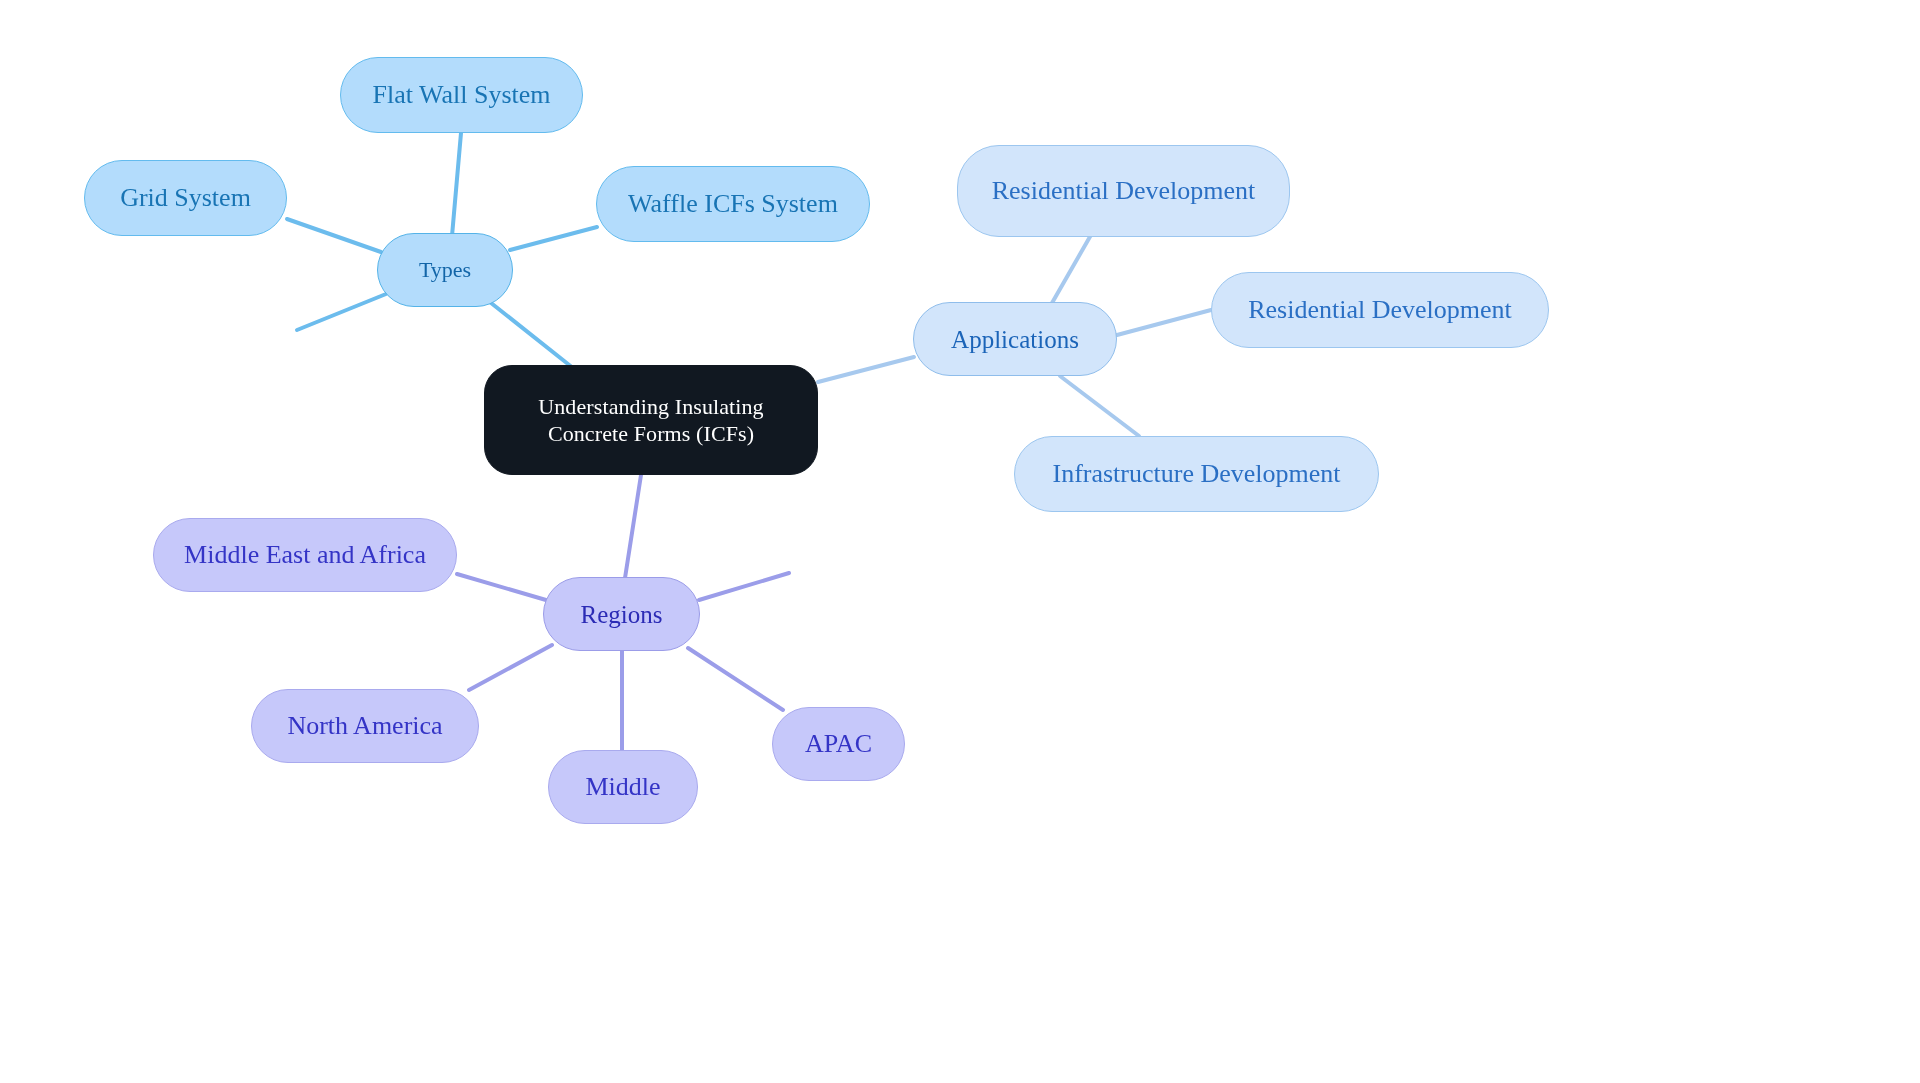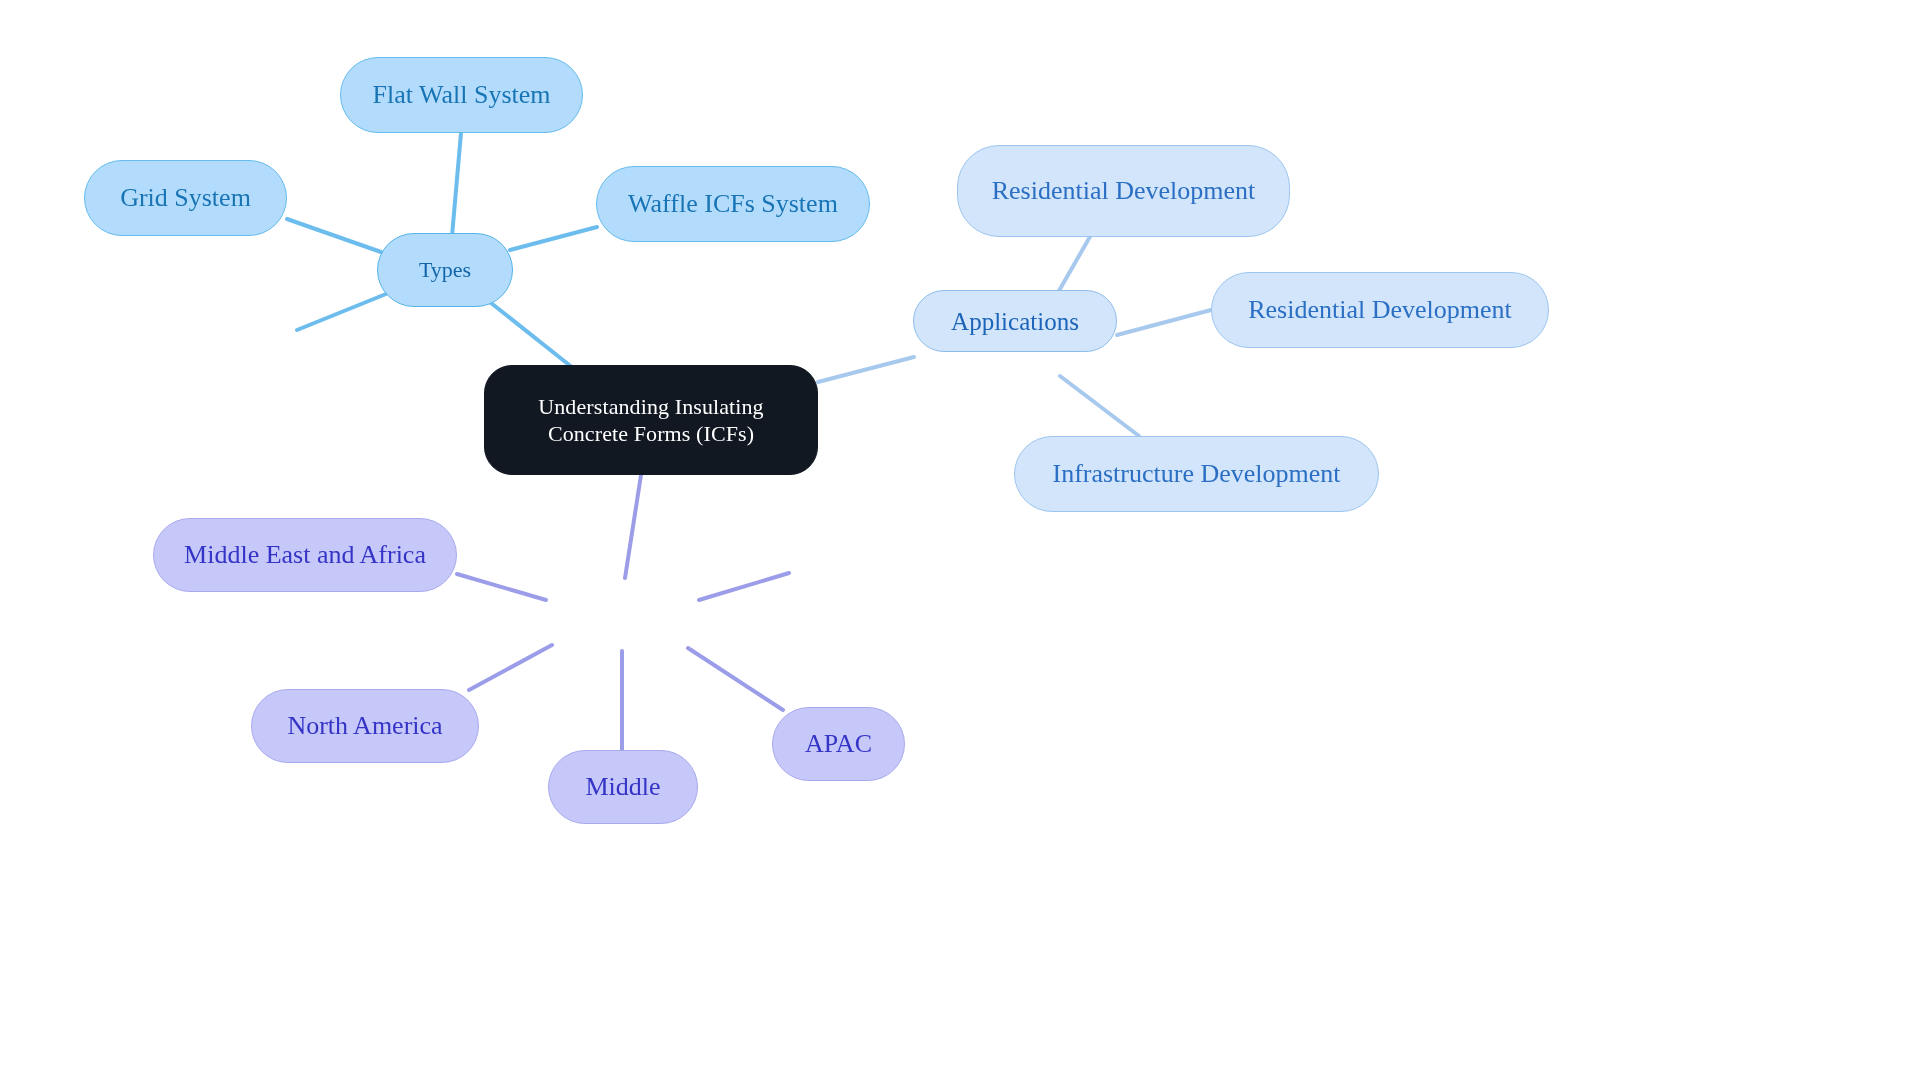--- a/index.html
+++ b/index.html
@@ -113,23 +113,24 @@
     </svg>
 
   <div class="node node-root" style="left: 484px; top: 365px; width: 334px; height: 110px;">Understanding Insulating
 Concrete Forms (ICFs)</div>
 
   <div class="node node-branch-types" style="left: 377px; top: 233px; width: 136px; height: 74px;">Types</div>
   <div class="node node-leaf-types" style="left: 340px; top: 57px; width: 243px; height: 76px;">Flat Wall System</div>
   <div class="node node-leaf-types" style="left: 84px; top: 160px; width: 203px; height: 76px;">Grid System</div>
   <div class="node node-leaf-types" style="left: 596px; top: 166px; width: 274px; height: 76px;">Waffle ICFs System</div>
 
-  <div class="node node-branch-apps" style="left: 913px; top: 290px; width: 204px; height: 62px;">Applications</div>
+  <div class="node node-branch-apps" style="left: 913px; top: 302px; width: 204px; height: 74px;">Applications</div>
   <div class="node node-leaf-apps" style="left: 957px; top: 145px; width: 333px; height: 92px;">Residential Development</div>
   <div class="node node-leaf-apps" style="left: 1211px; top: 272px; width: 338px; height: 76px;">Residential Development</div>
   <div class="node node-leaf-apps" style="left: 1014px; top: 436px; width: 365px; height: 76px;">Infrastructure Development</div>
 
+  <div class="node node-branch-regions" style="left: 543px; top: 577px; width: 157px; height: 74px;">Regions</div>
   <div class="node node-leaf-regions" style="left: 153px; top: 518px; width: 304px; height: 74px;">Middle East and Africa</div>
   <div class="node node-leaf-regions" style="left: 251px; top: 689px; width: 228px; height: 74px;">North America</div>
   <div class="node node-leaf-regions" style="left: 772px; top: 707px; width: 133px; height: 74px;">APAC</div>
   <div class="node node-leaf-regions" style="left: 548px; top: 750px; width: 150px; height: 74px;">Middle</div>
 
 </div>
 
 </body></html>

